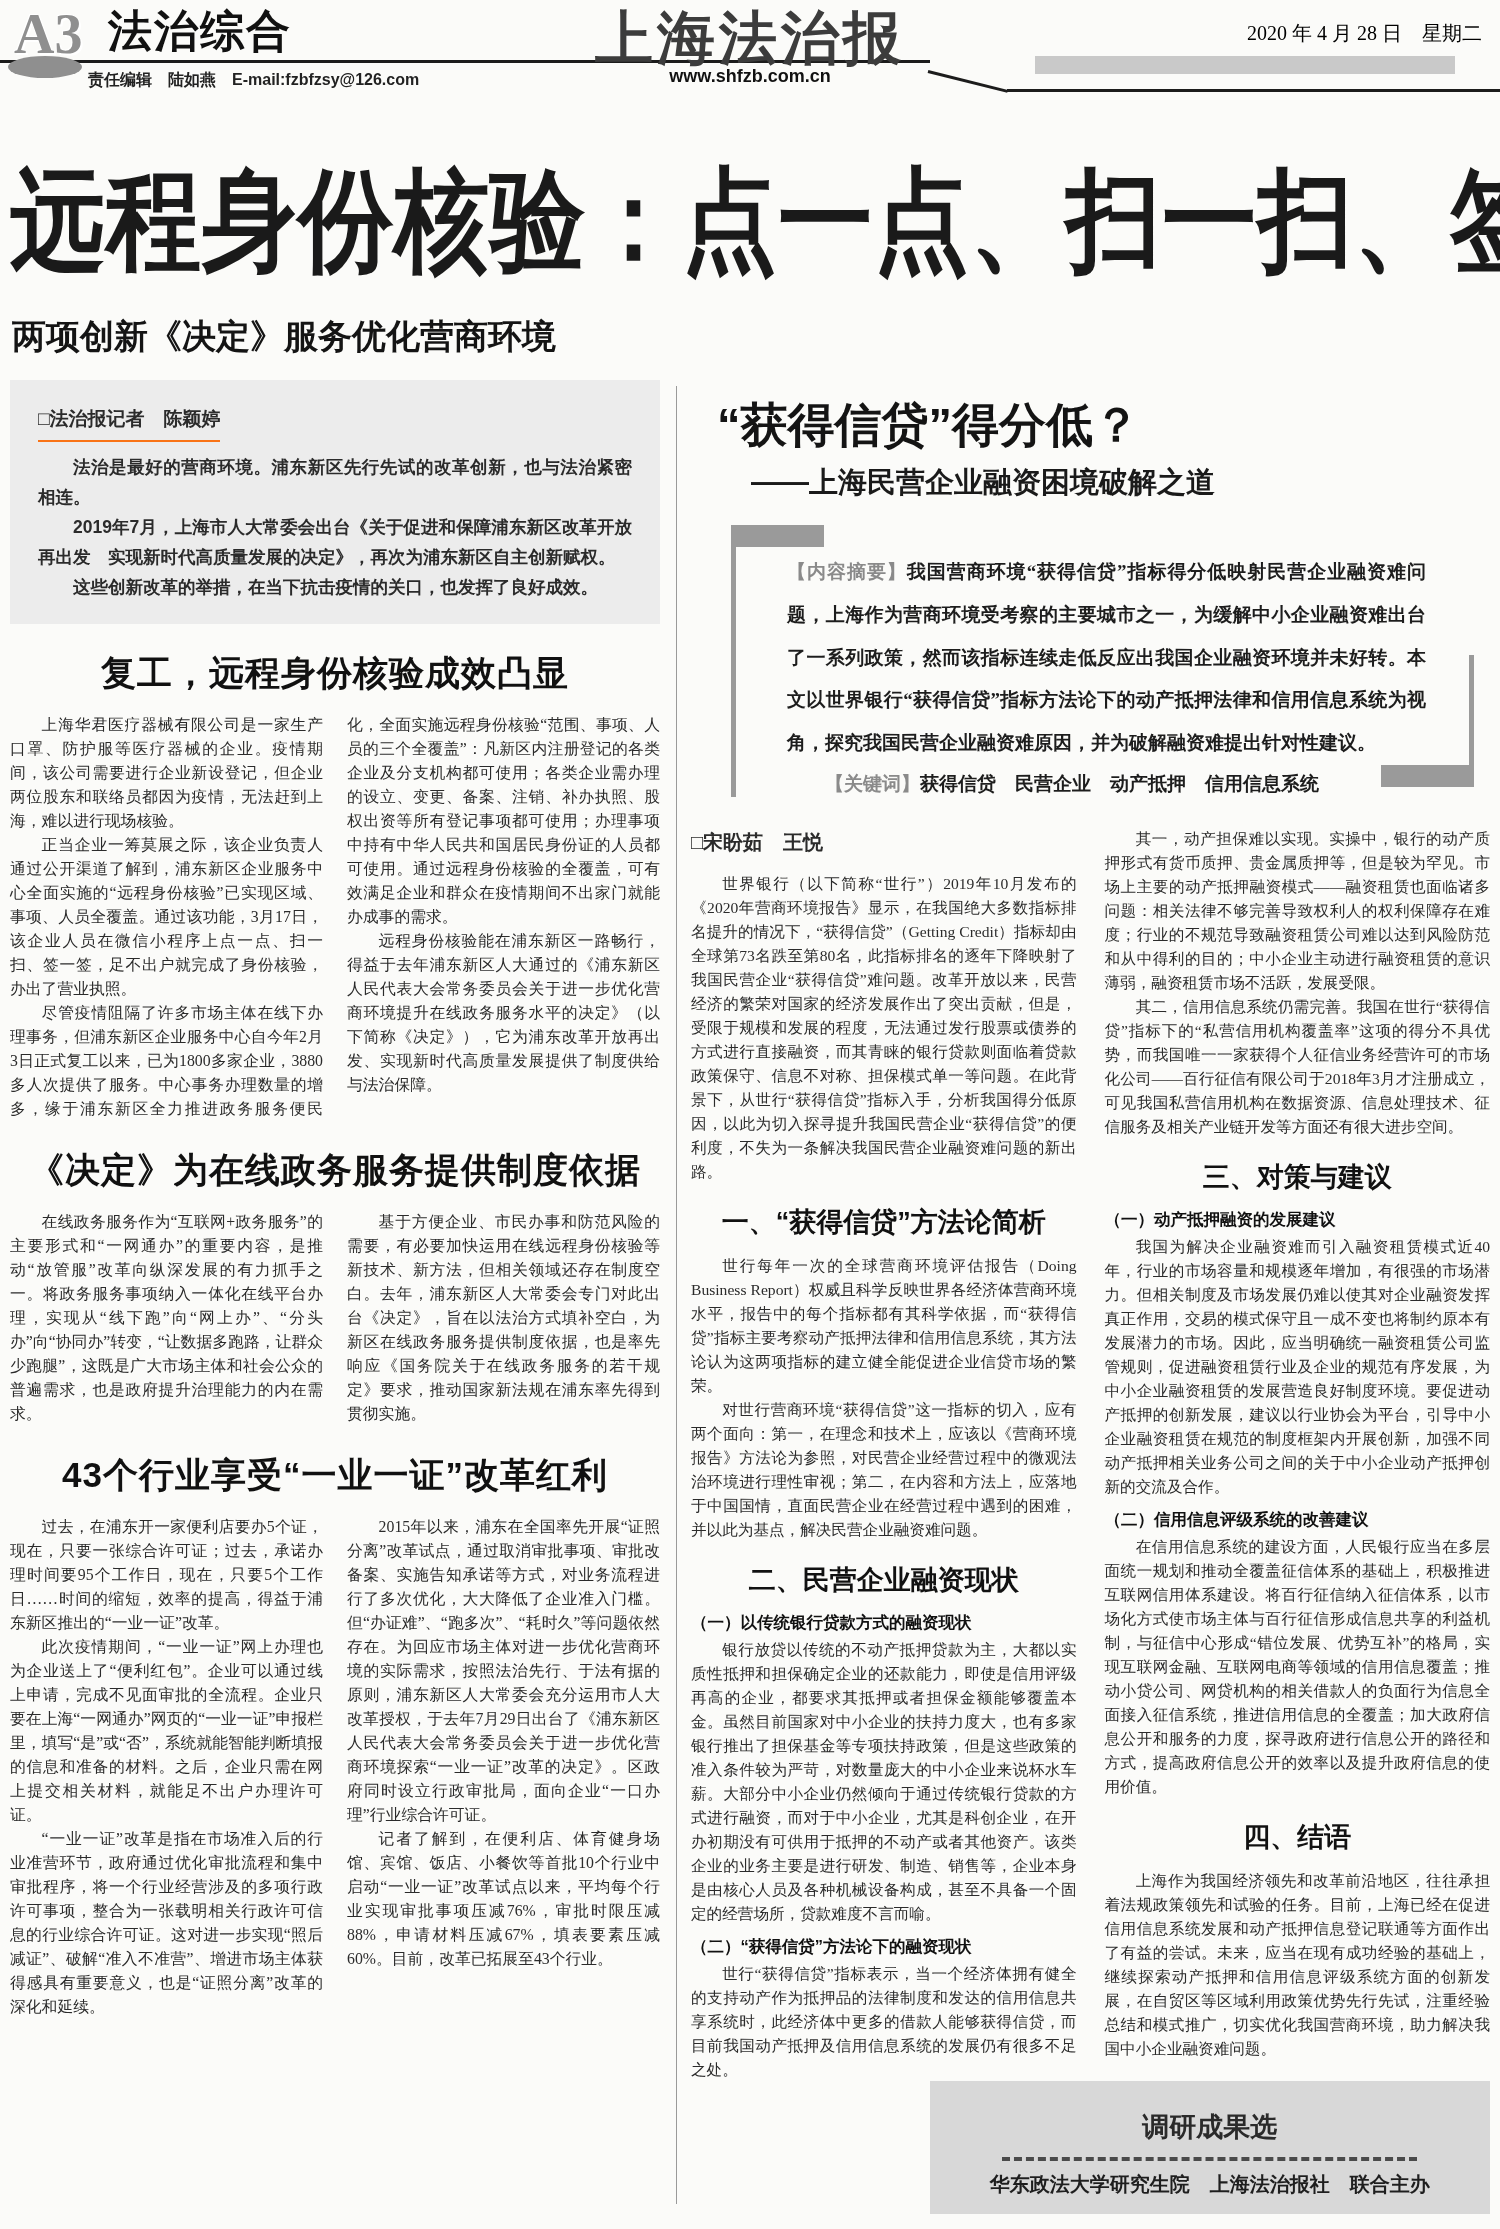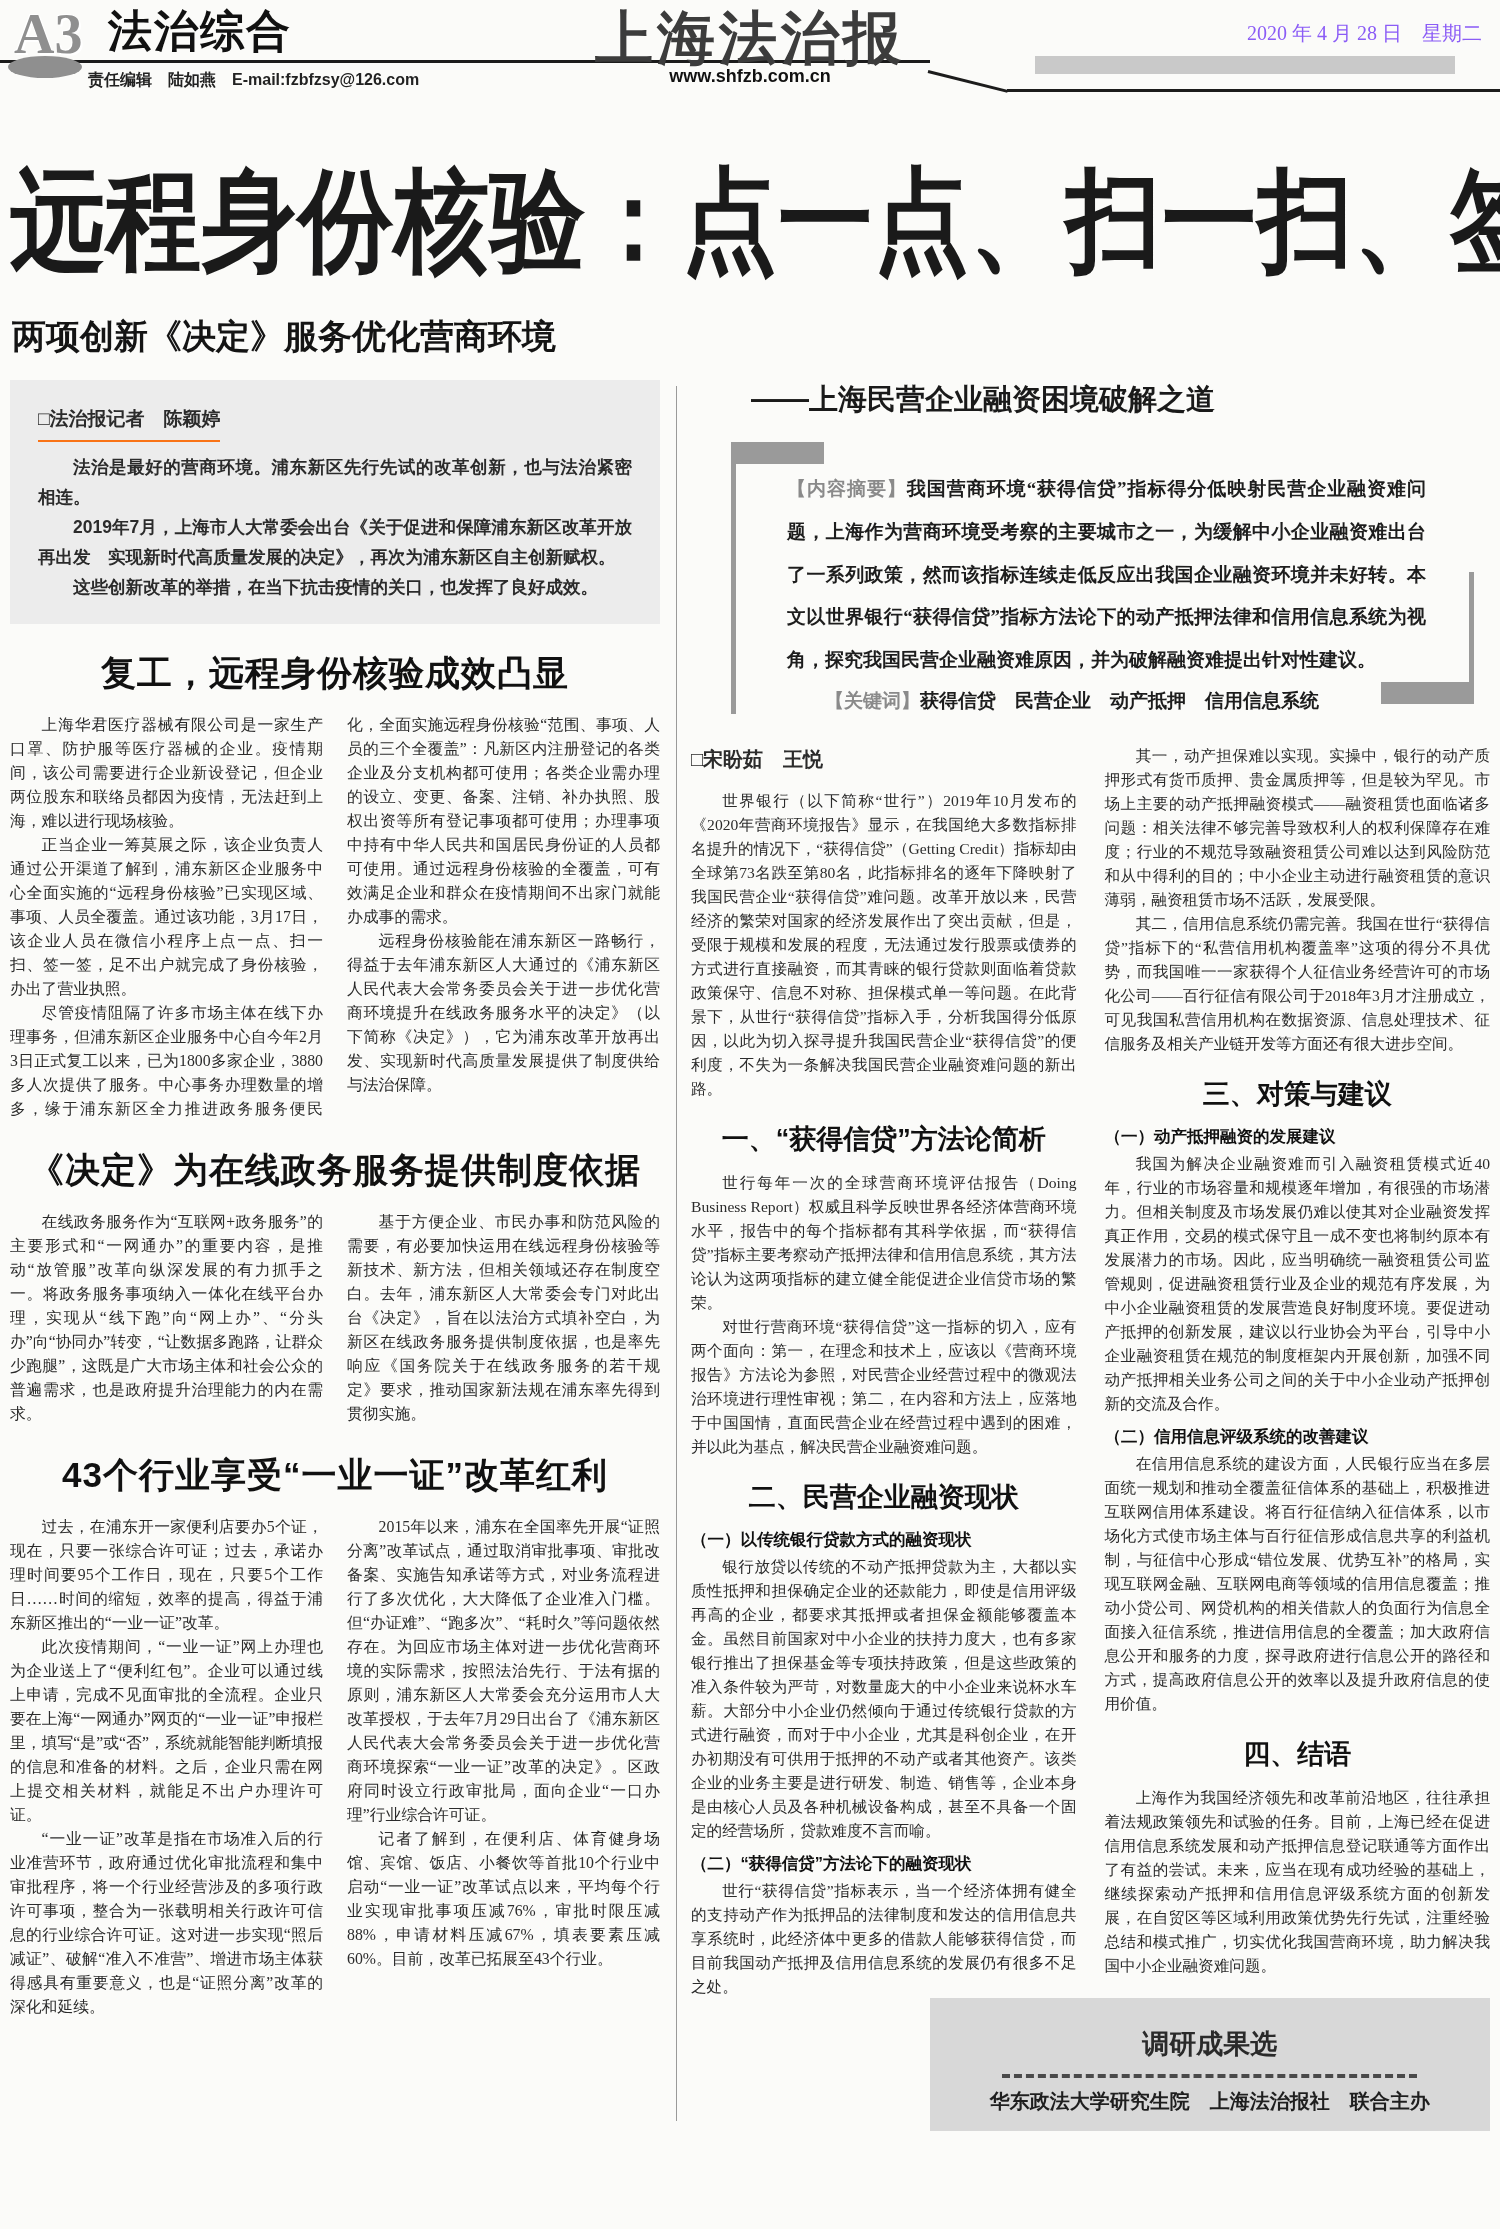--- a/index.html
+++ b/index.html
@@ -16,21 +16,21 @@
   .badge-text{position:absolute;left:6px;top:-4px;font-family:"Liberation Serif",serif;font-weight:bold;
               font-size:56px;color:#8f8f8f;text-shadow:2px 2px 0 #fff,-1px -1px 0 #fff;}
   .section-name{position:absolute;left:108px;top:2px;font-family:"Liberation Sans",sans-serif;
                 font-weight:900;font-size:44px;color:#111;letter-spacing:2px;}
   .editor-line{position:absolute;left:88px;top:70px;font-family:"Liberation Sans",sans-serif;
                font-weight:bold;font-size:16px;color:#222;}
   .paper-name{position:absolute;left:50%;top:0;transform:translateX(-50%);white-space:nowrap;
               font-family:"Liberation Serif",serif;font-weight:900;font-size:58px;color:#3c3c3c;letter-spacing:4px;}
   .website{position:absolute;left:50%;top:66px;transform:translateX(-50%);
            font-family:"Liberation Sans",sans-serif;font-weight:bold;font-size:18px;color:#111;}
-  .date-line{position:absolute;right:18px;top:20px;font-size:20px;color:#8b5cf6;}
+  .date-line{position:absolute;right:18px;top:20px;font-size:20px;color:#000000;}
   .date-bar{position:absolute;right:45px;top:56px;width:420px;height:18px;background:#c9c9c9;}
   
   .headline-block{padding:8px 10px 0 10px;}
   .main-title{margin:0;height:192px;line-height:170px;font-family:"Liberation Sans",sans-serif;
               font-weight:900;font-size:95px;color:#1a1a1a;letter-spacing:1px;white-space:nowrap;
               transform:scaleY(1.18);transform-origin:left top;}
   .sub-title{margin:2px 0 14px 2px;font-family:"Liberation Sans",sans-serif;font-weight:900;
              font-size:34px;color:#141414;}
   
   .content{display:flex;padding:6px 10px 0 10px;}
@@ -140,20 +140,21 @@
           <p>“一业一证”改革是指在市场准入后的行业准营环节，政府通过优化审批流程和集中审批程序，将一个行业经营涉及的多项行政许可事项，整合为一张载明相关行政许可信息的行业综合许可证。这对进一步实现“照后减证”、破解“准入不准营”、增进市场主体获得感具有重要意义，也是“证照分离”改革的深化和延续。</p>
           <p>2015年以来，浦东在全国率先开展“证照分离”改革试点，通过取消审批事项、审批改备案、实施告知承诺等方式，对业务流程进行了多次优化，大大降低了企业准入门槛。但“办证难”、“跑多次”、“耗时久”等问题依然存在。为回应市场主体对进一步优化营商环境的实际需求，按照法治先行、于法有据的原则，浦东新区人大常委会充分运用市人大改革授权，于去年7月29日出台了《浦东新区人民代表大会常务委员会关于进一步优化营商环境探索“一业一证”改革的决定》。区政府同时设立行政审批局，面向企业“一口办理”行业综合许可证。</p>
           <p>记者了解到，在便利店、体育健身场馆、宾馆、饭店、小餐饮等首批10个行业中启动“一业一证”改革试点以来，平均每个行业实现审批事项压减76%，审批时限压减88%，申请材料压减67%，填表要素压减60%。目前，改革已拓展至43个行业。</p>
         </div>
       </div>
     </div>
 
     <div class="vdiv"></div>
 
     <div class="col-right">
+      <h2 class="r-title">“获得信贷”得分低？</h2>
       <h3 class="r-subtitle">——上海民营企业融资困境破解之道</h3>
 
       <div class="abstract">
         <div class="bracket-tl"></div>
         <div class="bracket-br"></div>
         <div class="abstract-text"><span class="lbl">【内容摘要】</span><span>我国营商环境“获得信贷”指标得分低映射民营企业融资难问题，上海作为营商环境受考察的主要城市之一，为缓解中小企业融资难出台了一系列政策，然而该指标连续走低反应出我国企业融资环境并未好转。本文以世界银行“获得信贷”指标方法论下的动产抵押法律和信用信息系统为视角，探究我国民营企业融资难原因，并为破解融资难提出针对性建议。</span></div>
         <div class="keywords"><span class="lbl">【关键词】</span><span>获得信贷　民营企业　动产抵押　信用信息系统</span></div>
       </div>
 
       <div class="r-body">

